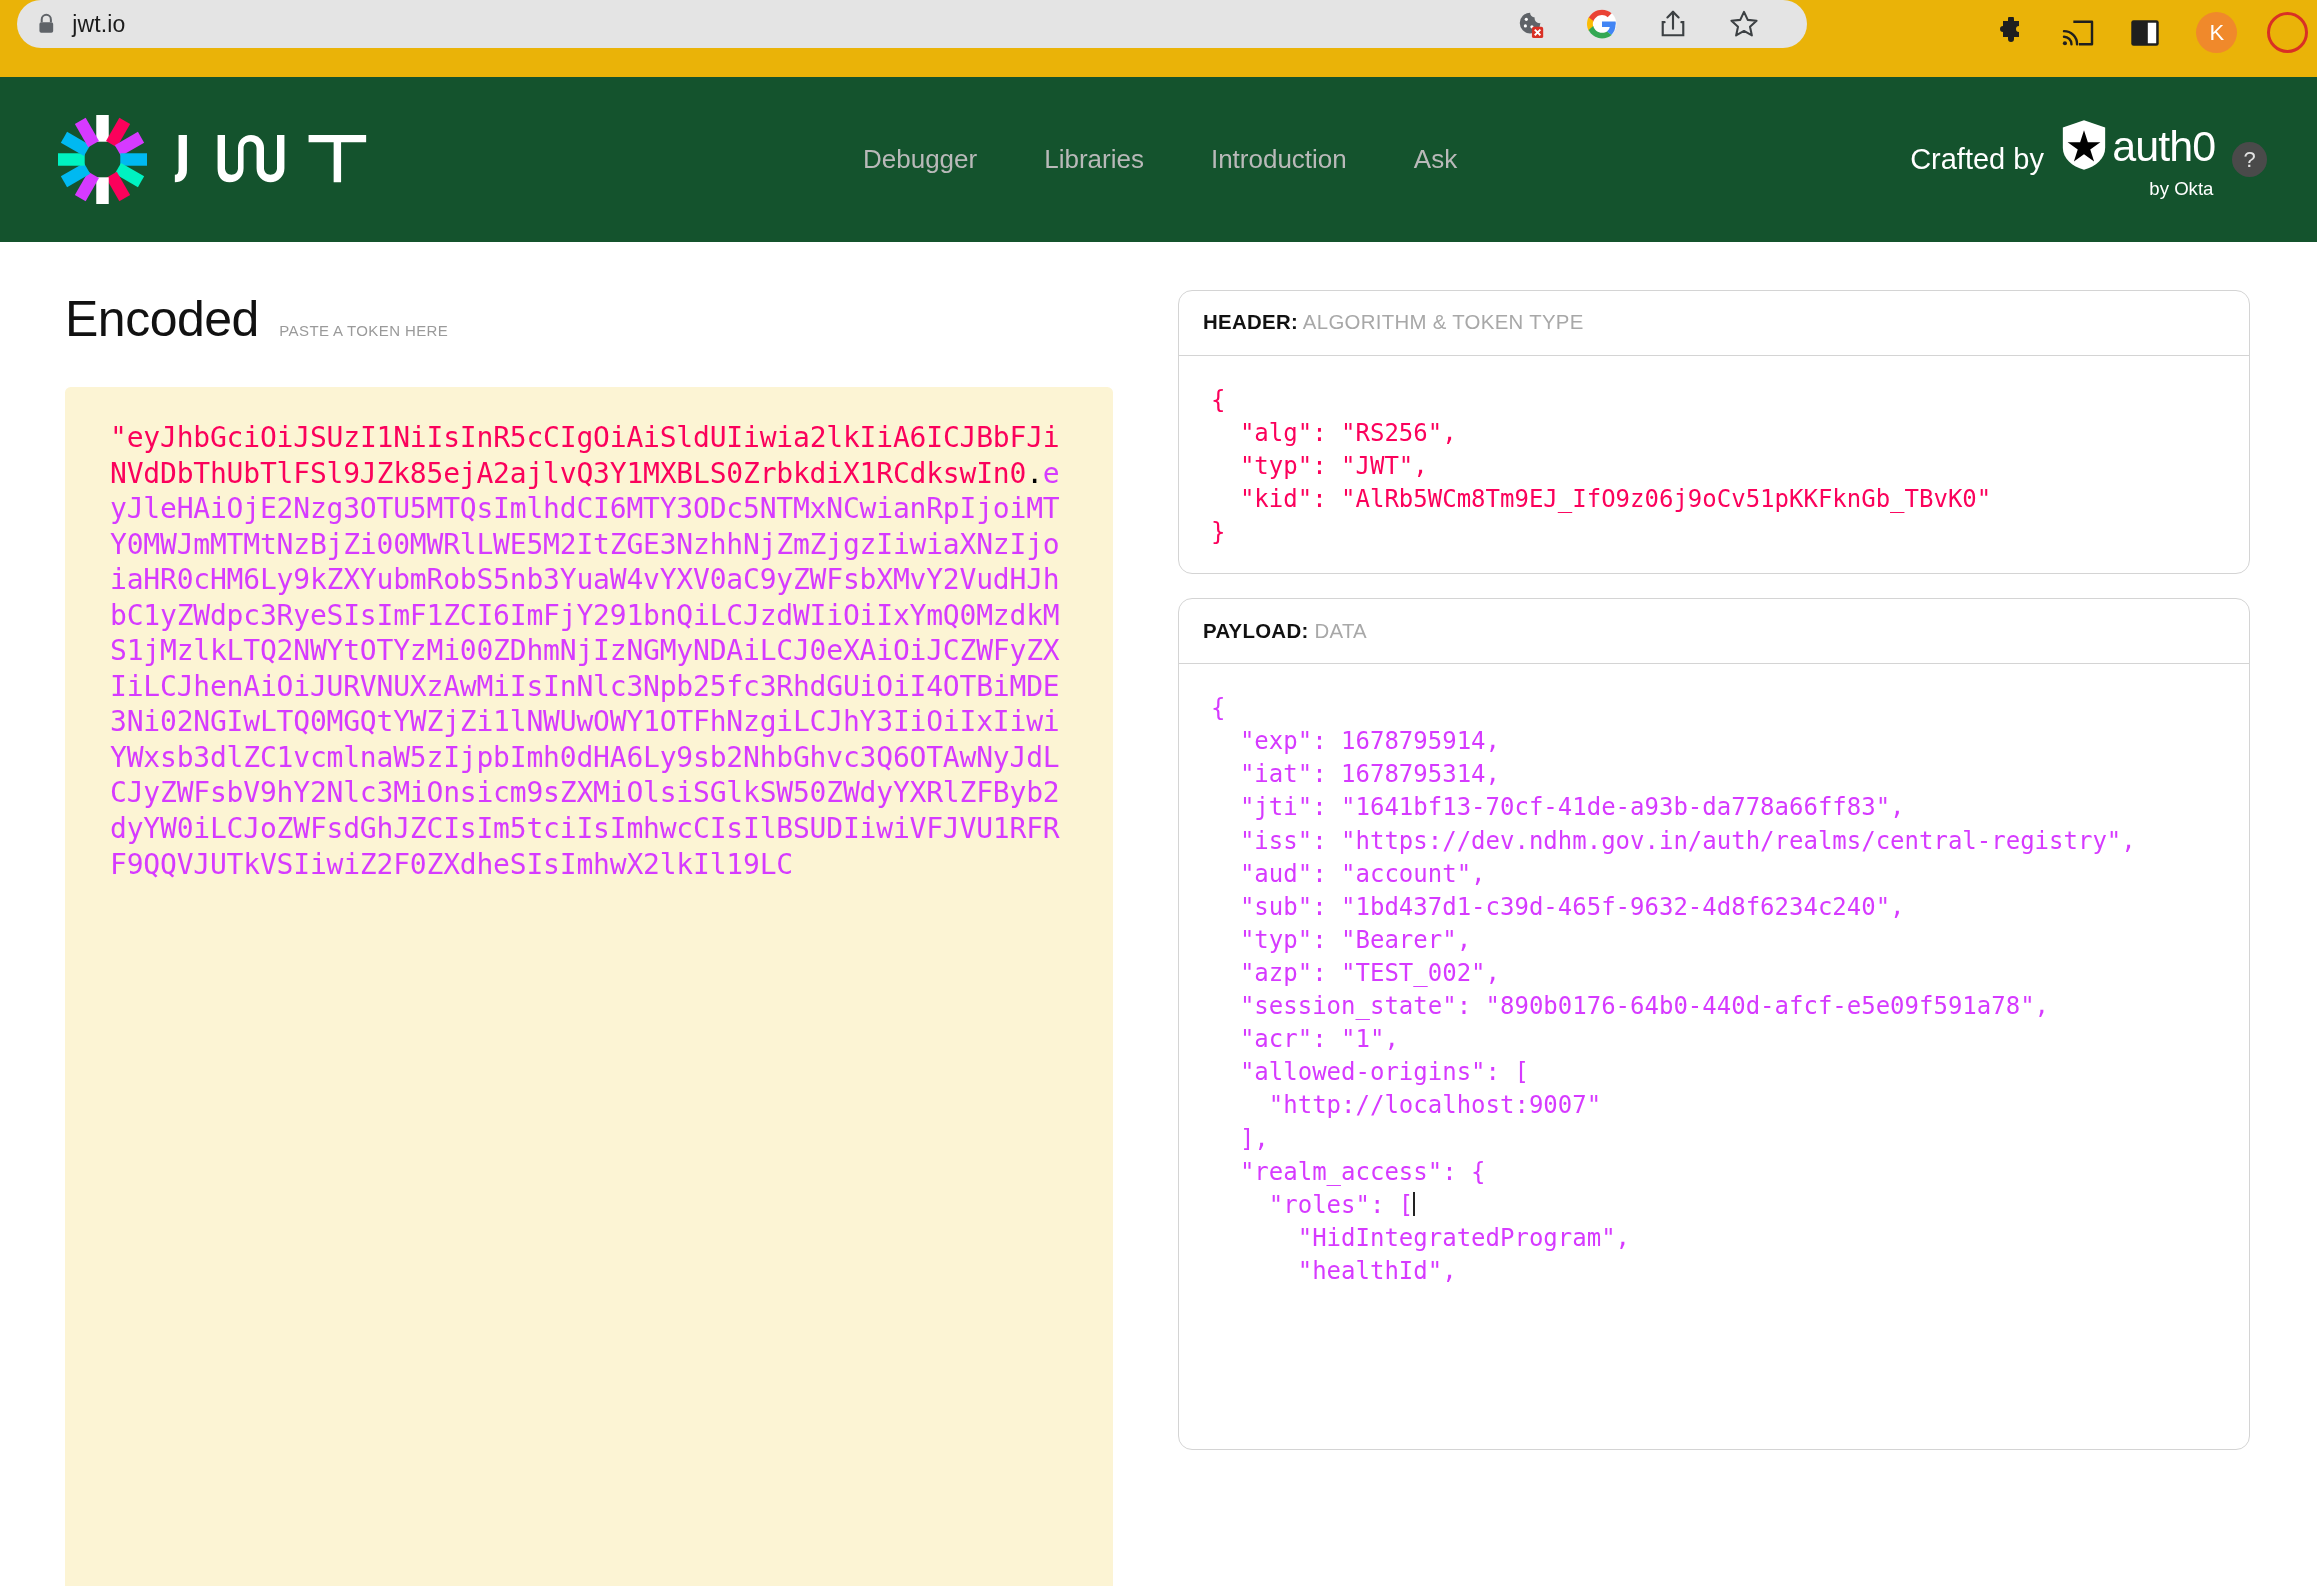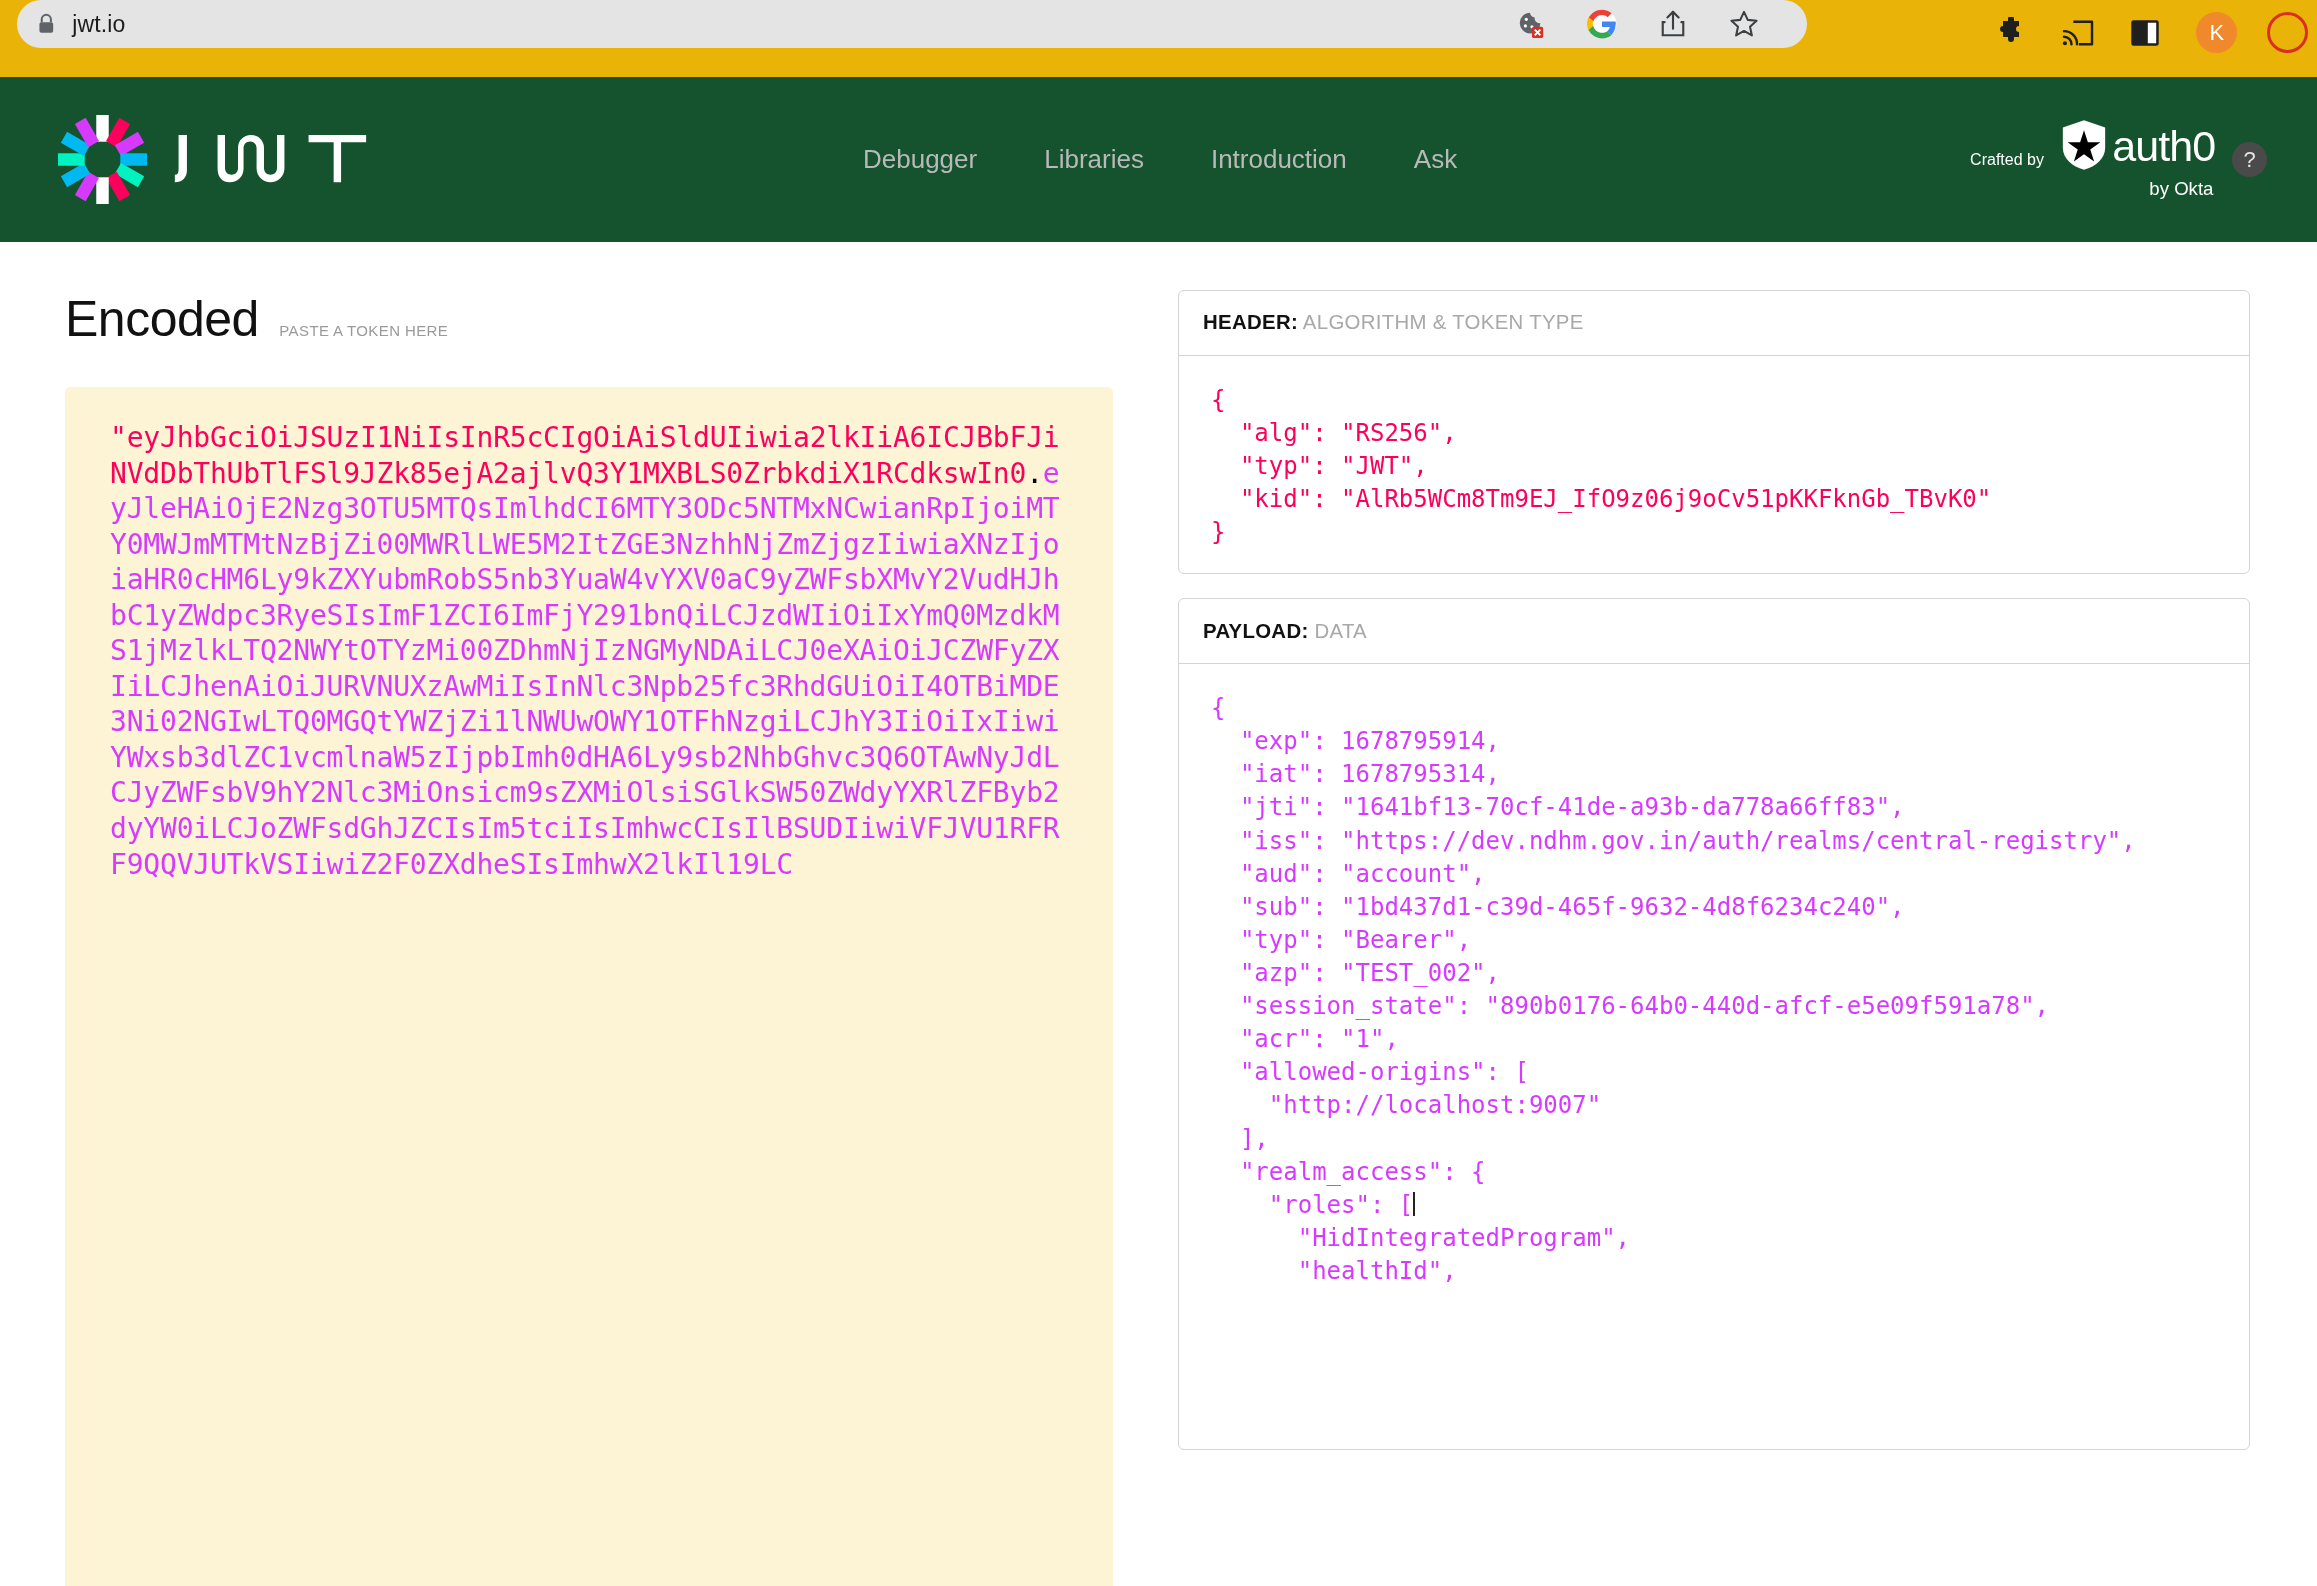--- a/index.html
+++ b/index.html
@@ -94,21 +94,21 @@
 
   .crafted {
     position: absolute;
     right: 50px;
     display: flex;
     align-items: center;
     gap: 16.7px;
   }
   .crafted-by {
     color: #ffffff;
-    font-size: 16px;
+    font-size: 29px;
     white-space: nowrap;
   }
   .auth0-lockup { display: flex; flex-direction: column; align-items: flex-end; }
   .auth0-row { display: flex; align-items: center; gap: 5.6px; }
   .auth0-word { color: #ffffff; font-size: 43px; font-weight: 500; letter-spacing: -0.9px; line-height: 1; }
   .by-okta { color: #ffffff; font-size: 18.6px; margin-top: 3.7px; margin-right: 1.9px; }
   .help-dot {
     width: 35px; height: 35px; border-radius: 50%;
     background: #4a4a4a; color: #e2e2e2;
     display: flex; align-items: center; justify-content: center;
@@ -149,21 +149,21 @@
     word-break: break-all;
     letter-spacing: -0.2px;
   }
   .tok-header { color: #fb015b; }
   .tok-dot { color: #000000; }
   .tok-payload { color: #d63aff; }
 
   
   .dec-card {
     border: 0.9px solid #d4d4d4;
-    border-radius: 6px;
+    border-radius: 14px;
     background: #ffffff;
     margin-bottom: 24px;
   }
   .dec-card-label {
     padding: 20.4px 24px;
     border-bottom: 0.9px solid #d4d4d4;
     font-size: 20.4px;
     letter-spacing: 0.3px;
   }
   .dec-card-label b { color: #111111; font-weight: 700; }

